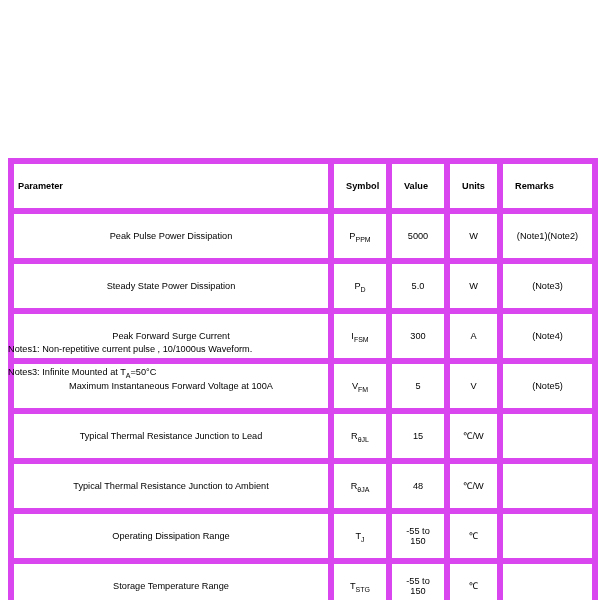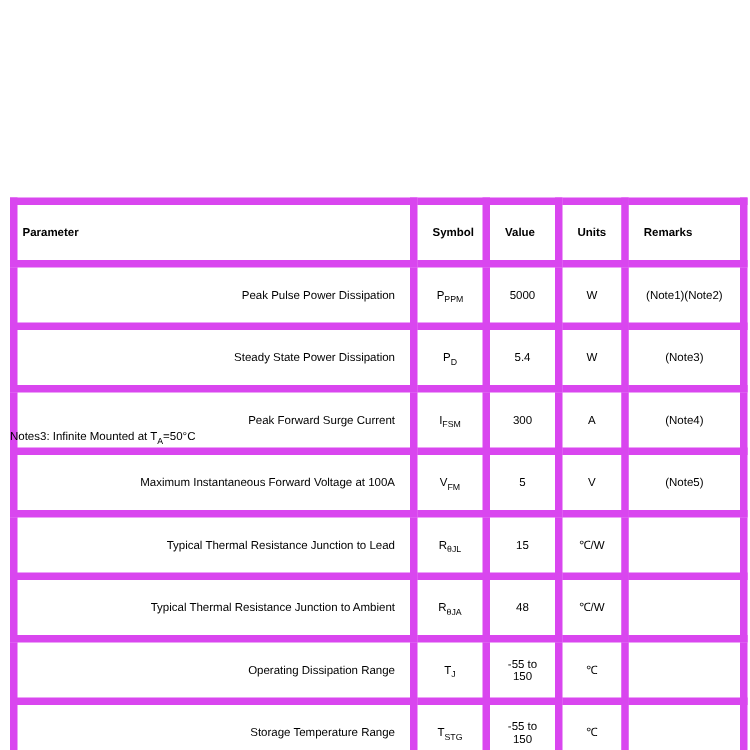--- a/index.html
+++ b/index.html
@@ -41,21 +41,21 @@
   }
   th.hdr {
     font-weight: bold;
     text-align: left;
   }
   th.hdr.param {
     text-align: left;
     padding-left: 4px;
   }
   td.param {
-    text-align: right;
+    text-align: center;
     padding-left: 4px;
   }
   td.sym, td.val, td.unit, td.rem {
     text-align: center;
   }
   col.c-param { width: 320px; }
   col.c-sym   { width: 58px; }
   col.c-val   { width: 58px; }
   col.c-unit  { width: 53px; }
   col.c-rem   { width: 95px; }
@@ -105,21 +105,21 @@
         <tr>
           <td class="param">Peak Pulse Power Dissipation</td>
           <td class="sym"><span>P</span><span class="sub">PPM</span></td>
           <td class="val">5000</td>
           <td class="unit">W</td>
           <td class="rem">(Note1)(Note2)</td>
         </tr>
         <tr>
           <td class="param">Steady State Power Dissipation</td>
           <td class="sym"><span>P</span><span class="sub">D</span></td>
-          <td class="val">5.4</td>
+          <td class="val">5.0</td>
           <td class="unit">W</td>
           <td class="rem">(Note3)</td>
         </tr>
         <tr>
           <td class="param">Peak Forward Surge Current</td>
           <td class="sym"><span>I</span><span class="sub">FSM</span></td>
           <td class="val">300</td>
           <td class="unit">A</td>
           <td class="rem">(Note4)</td>
         </tr>
@@ -156,16 +156,17 @@
           <td class="sym"><span>T</span><span class="sub">STG</span></td>
           <td class="val">-55 to 150</td>
           <td class="unit">℃</td>
           <td class="rem"></td>
         </tr>
       </tbody>
     </table>
   </div>
 
   <div class="notes">
+    <div class="note"><span>Notes1: Non-repetitive current pulse , 10/1000us Waveform.</span><span class="sub"></span><span></span></div>
     <div class="note"><span>Notes3: Infinite Mounted at T</span><span class="sub">A</span><span>=50°C</span></div>
   </div>
 
 </div>
 
 </body></html>

